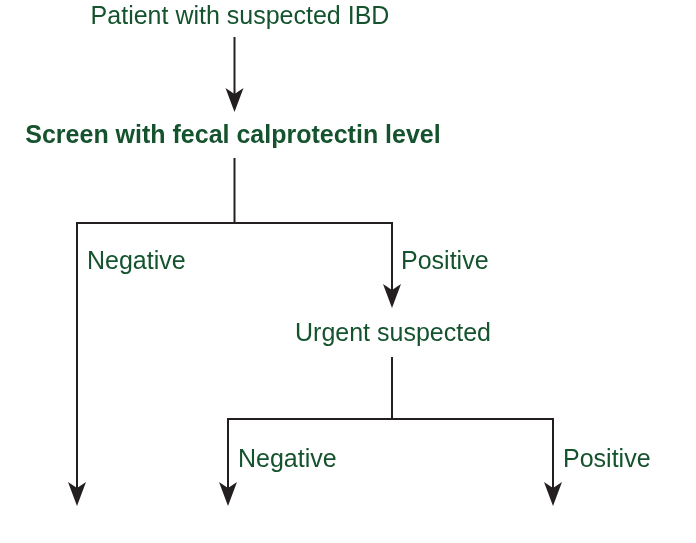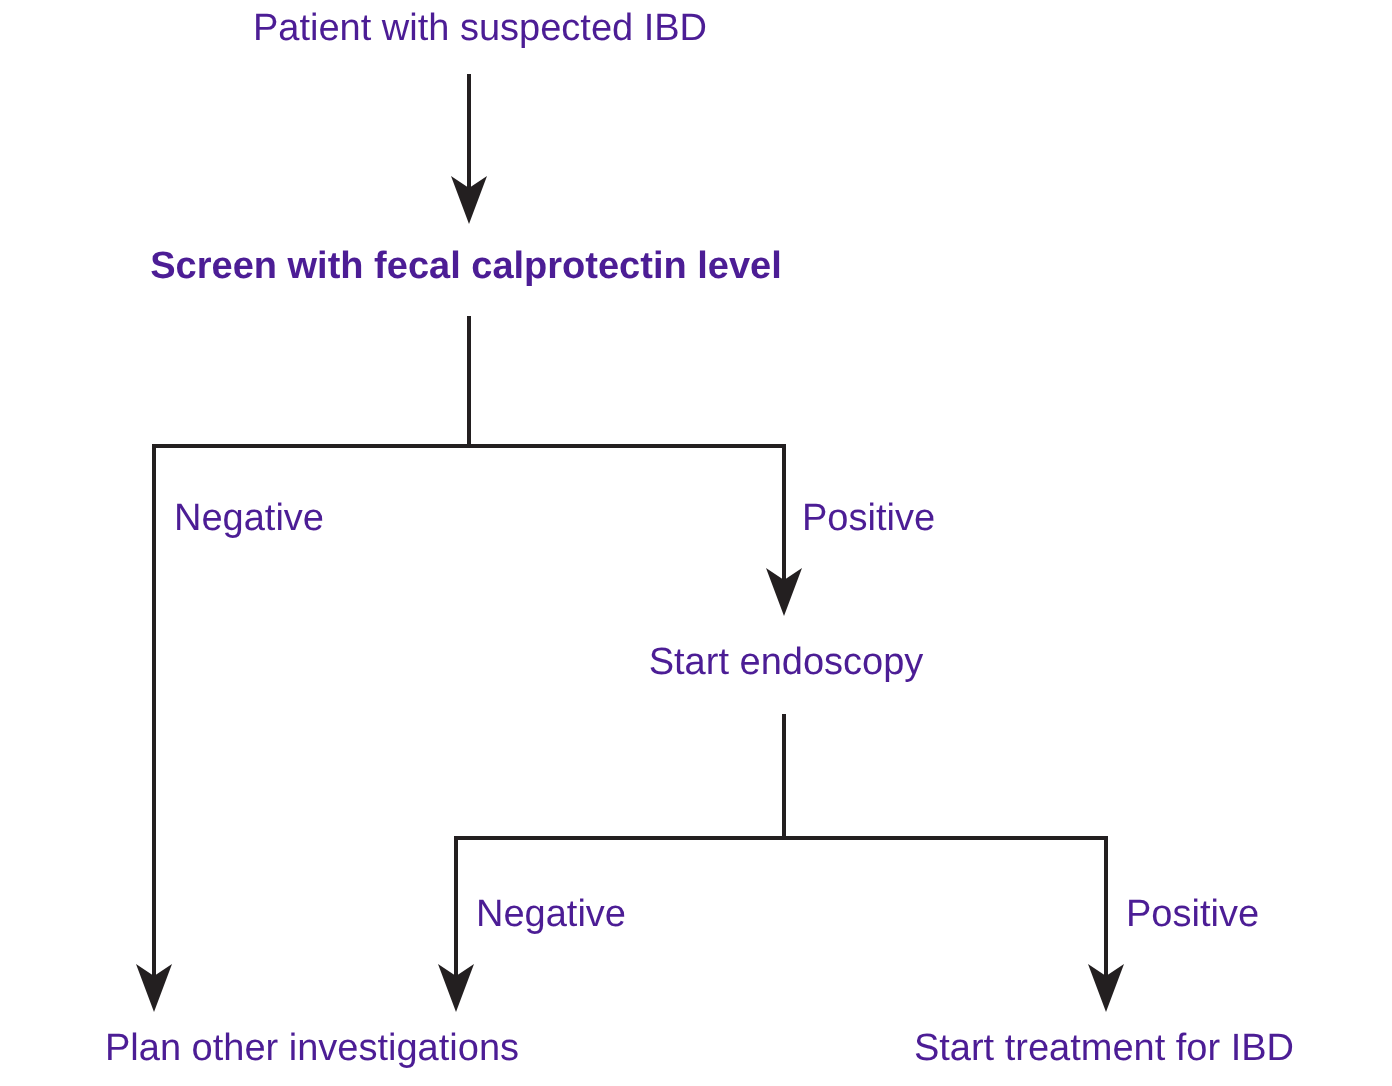--- a/index.html
+++ b/index.html
@@ -18,23 +18,23 @@
   .edges {
     position: absolute;
     top: 0;
     left: 0;
     width: 696px;
     height: 543px;
   }
   .label {
     position: absolute;
     white-space: nowrap;
-    font-size: 19px;
+    font-size: 25px;
     line-height: 28px;
-    color: #4c1d95;
+    color: #14532d;
     letter-spacing: 0px;
   }
   .centered {
     transform: translateX(-50%);
   }
 </style>
 </head>
 <body>
 
 <div class="canvas">
@@ -66,25 +66,23 @@
       <polygon points="77,506 68,482 77,488 86,482"></polygon>
       <polygon points="228,506 219,482 228,488 237,482"></polygon>
       <polygon points="553,506 544,482 553,488 562,482"></polygon>
     </g>
   </svg>
 
   <div class="label centered" style="left:240px; top:1px;">Patient with suspected IBD</div>
 
   <div class="label centered" style="left:233px; top:120px;font-weight:bold;">Screen with fecal calprotectin level</div>
 
-  <div class="label centered" style="left:393px; top:318px;">Start endoscopy</div>
+  <div class="label centered" style="left:393px; top:318px;">Urgent suspected</div>
 
-  <div class="label centered" style="left:156px; top:511px;">Plan other investigations</div>
 
-  <div class="label centered" style="left:552px; top:511px;">Start treatment for IBD</div>
 
   <div class="label" style="left:87px; top:246px;">Negative</div>
 
   <div class="label" style="left:401px; top:246px;">Positive</div>
 
   <div class="label" style="left:238px; top:444px;">Negative</div>
 
   <div class="label" style="left:563px; top:444px;">Positive</div>
 
 </div>

